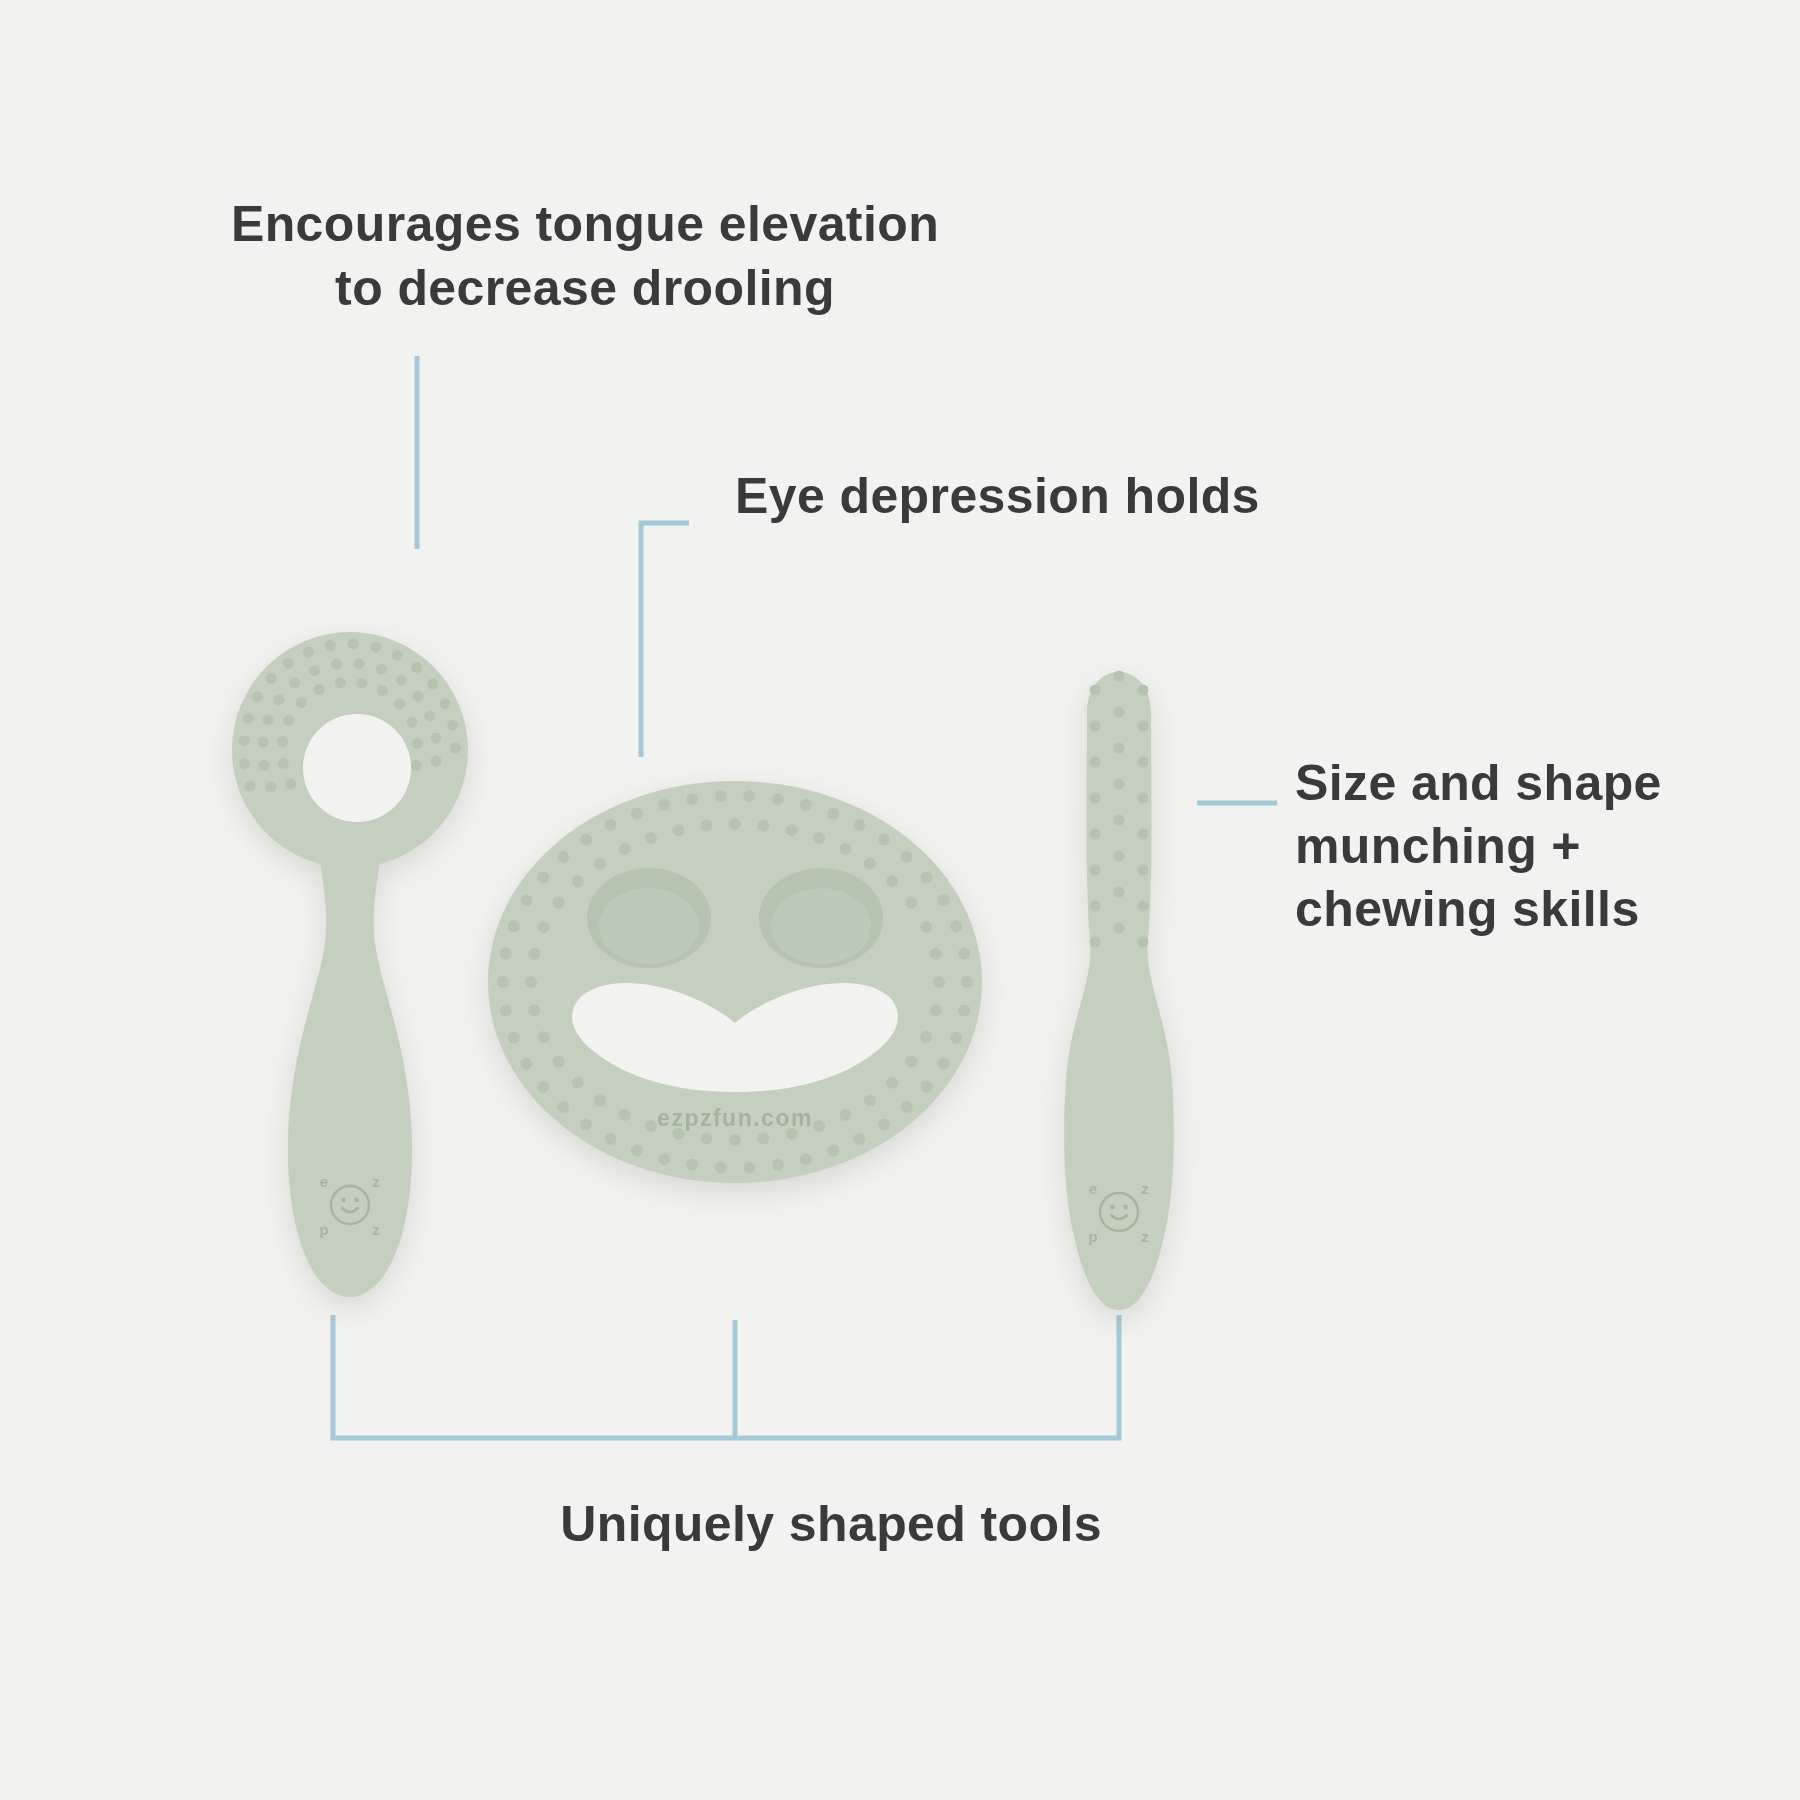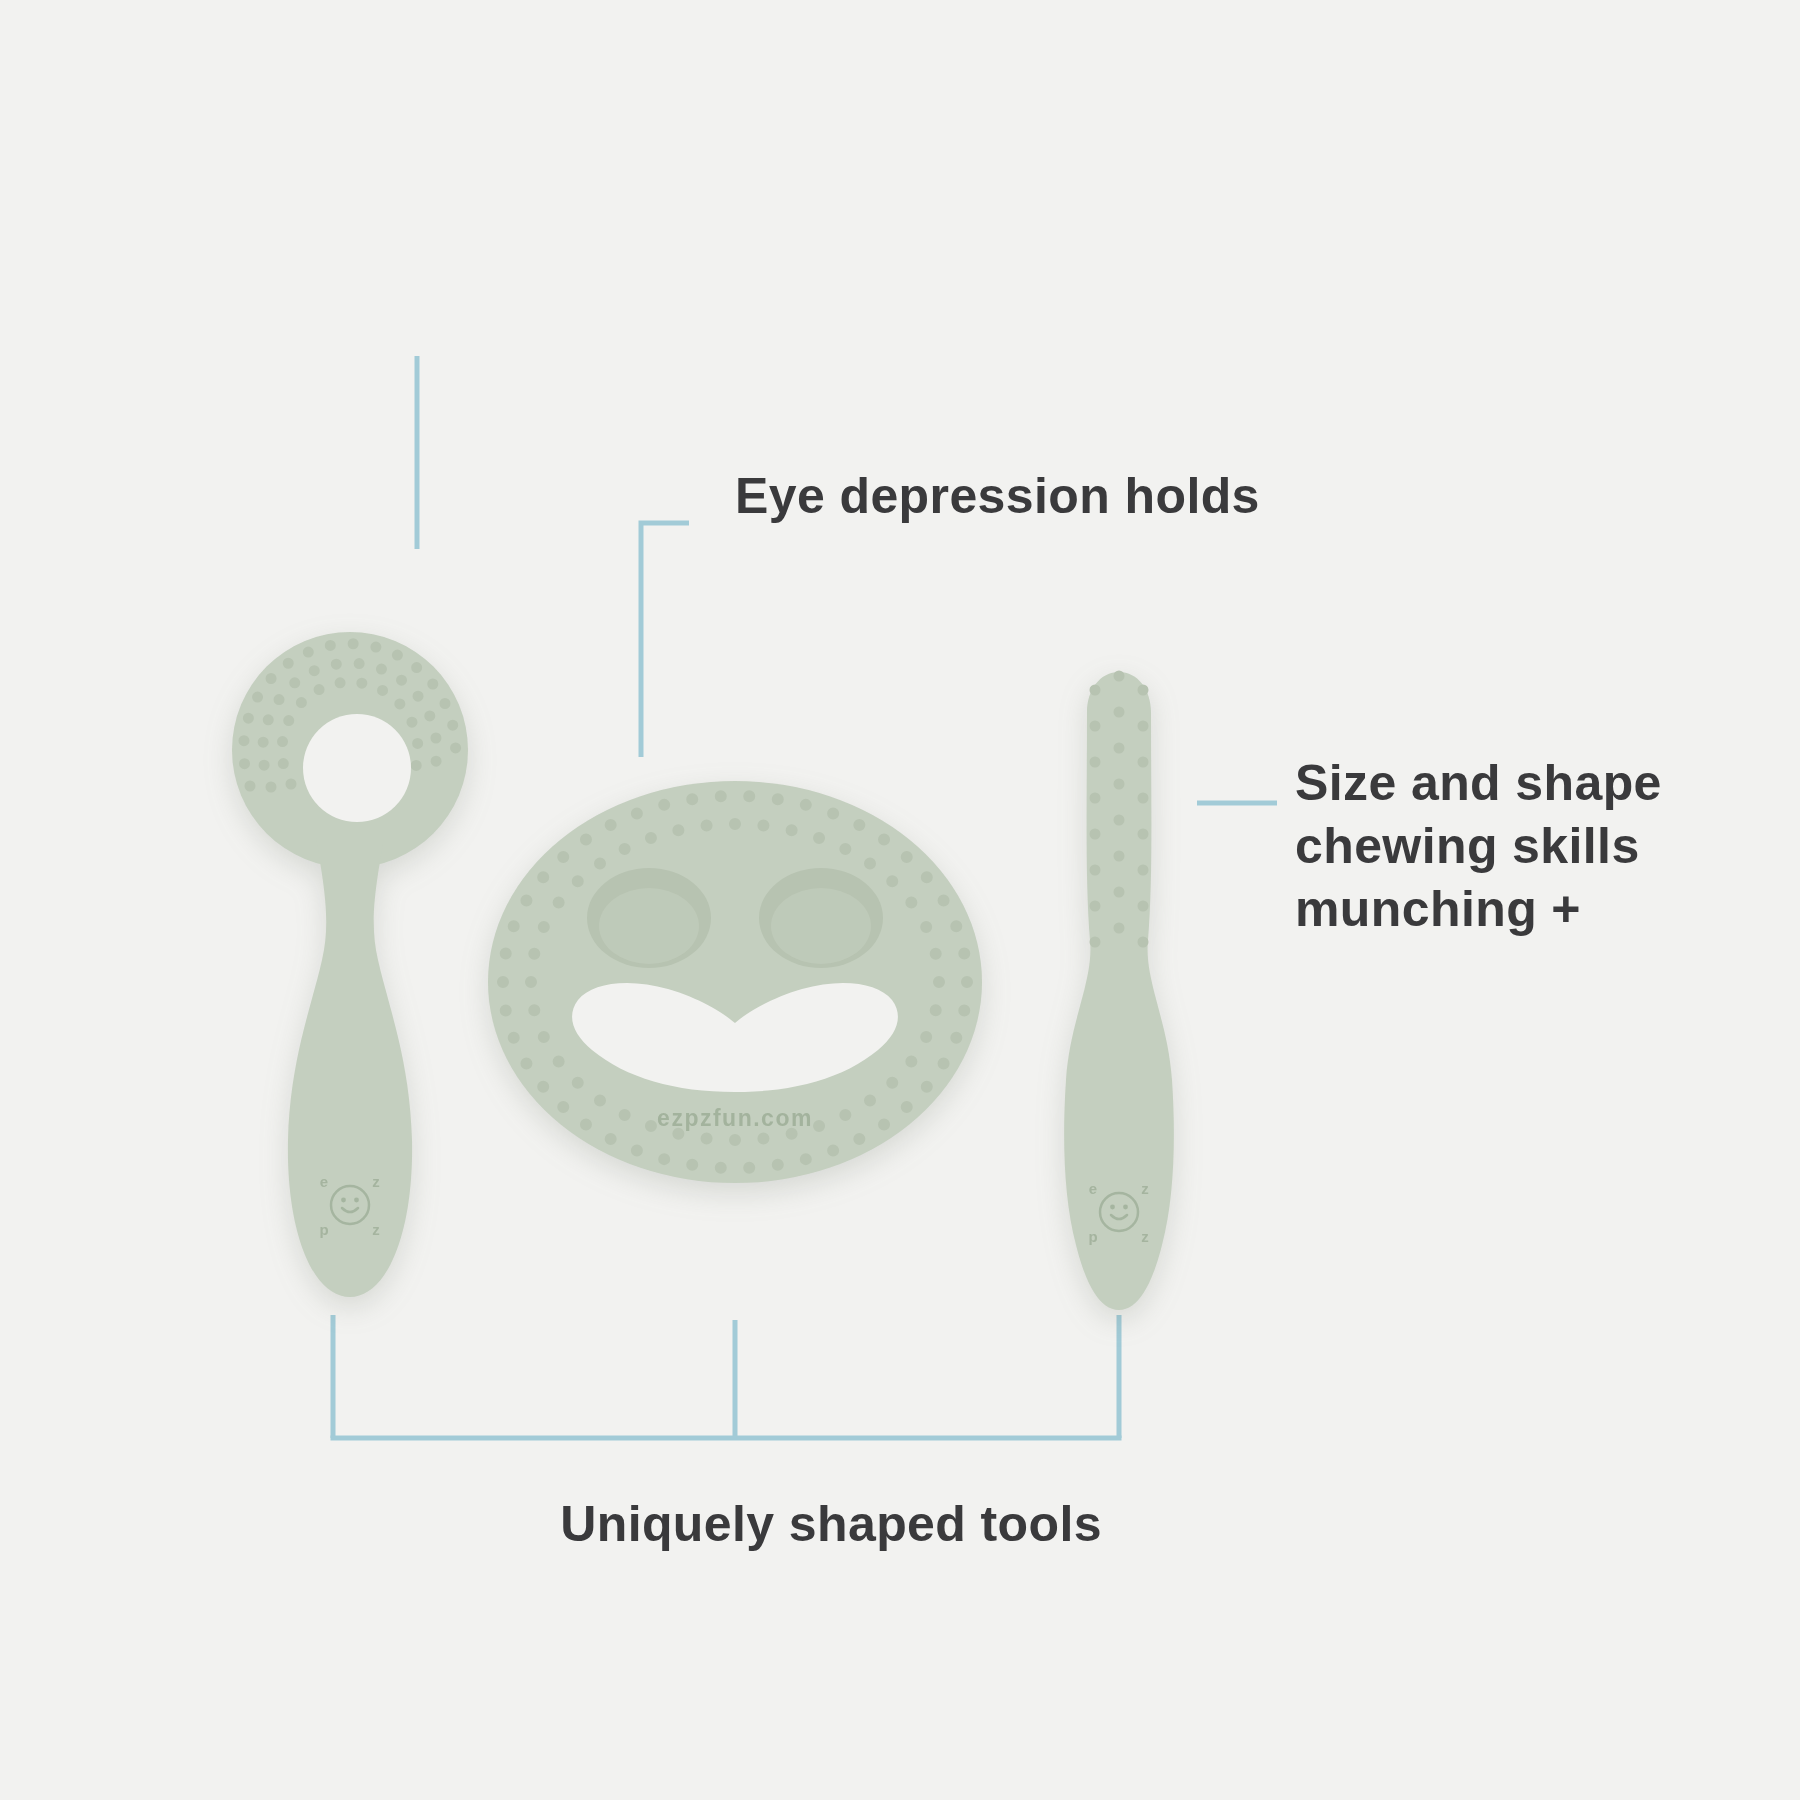--- a/index.html
+++ b/index.html
@@ -36,29 +36,33 @@
   .logo-stroke{stroke:var(--silicone-deep);fill:none;stroke-width:2.5;stroke-linecap:round;opacity:.85;}
   .logo-dot{fill:var(--silicone-deep);opacity:.85;}
   .logo-letter{fill:var(--silicone-deep);font-family:"Liberation Sans",sans-serif;
     font-size:15px;font-weight:700;opacity:.85;}
 </style>
 </head>
 <body>
 
 <div class="stage">
 
+  <div class="caption caption-tongue">
+    <div>Encourages tongue elevation</div>
+    <div>to decrease drooling</div>
+  </div>
 
   <div class="caption caption-eye">
     <div>Eye depression holds</div>
   </div>
 
   <div class="caption caption-size">
     <div>Size and shape</div>
+    <div>munching +</div>
     <div>chewing skills</div>
-    <div>munching +</div>
   </div>
 
   <div class="caption caption-unique">
     <div>Uniquely shaped tools</div>
   </div>
 
   <svg class="scene" width="1800" height="1800" viewBox="0 0 1800 1800">
 
     <g>
       <line class="connector" x1="417" y1="356" x2="417" y2="549"></line>

